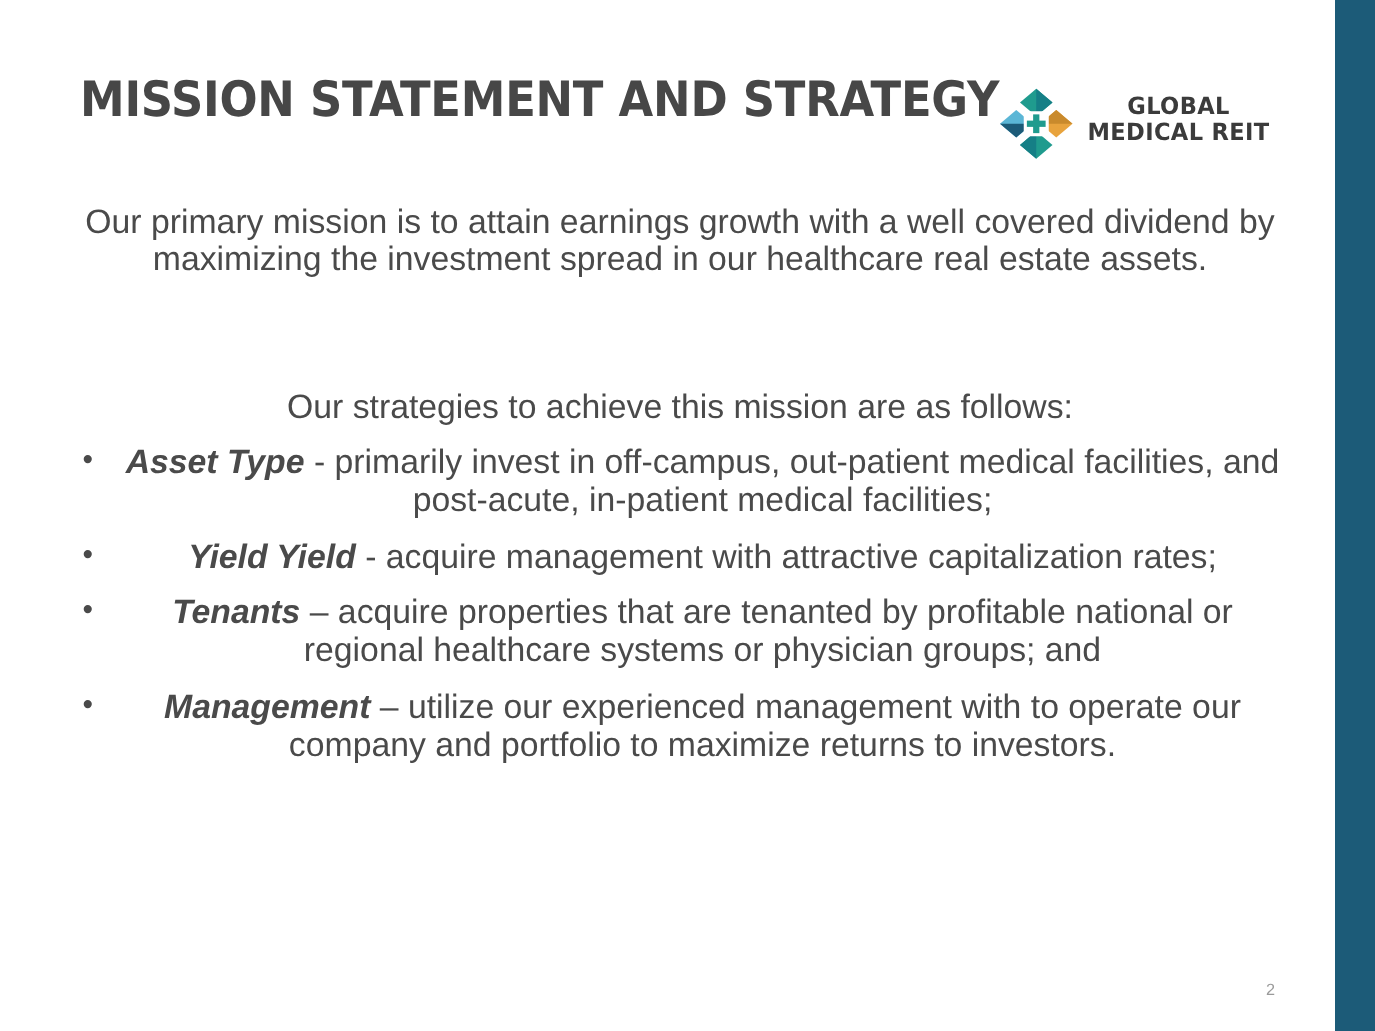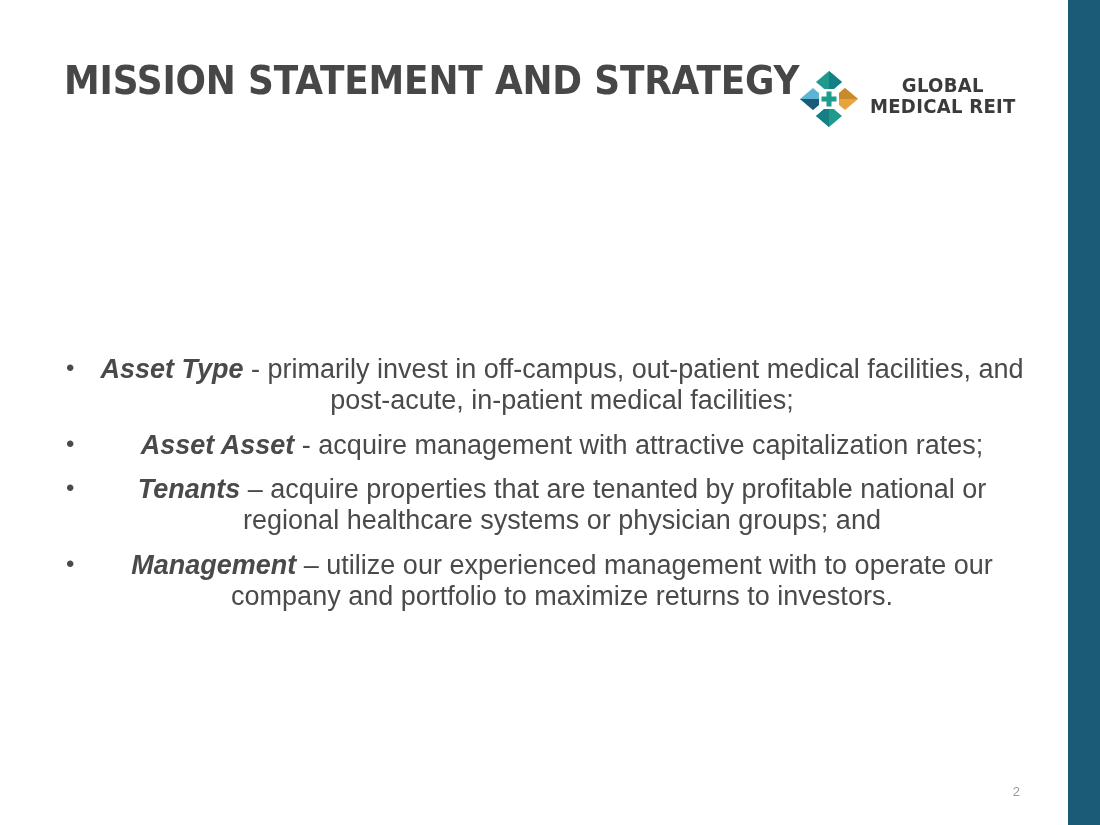--- a/index.html
+++ b/index.html
@@ -155,30 +155,32 @@
           <rect x="28.5" y="22.5" width="5" height="15" fill="#1f9b8e"></rect>
           <rect x="23.5" y="27.5" width="15" height="5" fill="#1f9b8e"></rect>
         </svg>
       </div>
       <div class="logo-text">
         <span class="l1">GLOBAL</span>
         <span class="l2">MEDICAL REIT</span>
       </div>
     </div>
 
+    <div class="body-text para-mission">Our primary mission is to attain earnings growth with a well covered dividend by maximizing the investment spread in our healthcare real estate assets.</div>
 
+    <div class="body-text para-strategies">Our strategies to achieve this mission are as follows:</div>
 
     <ul class="bullets">
       <li>
         <span class="dot">•</span>
         <b>Asset Type</b><span> - primarily invest in off-campus, out-patient medical facilities, and post-acute, in-patient medical facilities;</span>
       </li>
       <li>
         <span class="dot">•</span>
-        <b>Asset Asset</b><span> - acquire management with attractive capitalization rates;</span>
+        <b>Yield Yield</b><span> - acquire management with attractive capitalization rates;</span>
       </li>
       <li>
         <span class="dot">•</span>
         <b>Tenants</b><span> – acquire properties that are tenanted by profitable national or regional healthcare systems or physician groups; and</span>
       </li>
       <li>
         <span class="dot">•</span>
         <b>Management</b><span> – utilize our experienced management with to operate our company and portfolio to maximize returns to investors.</span>
       </li>
     </ul>

